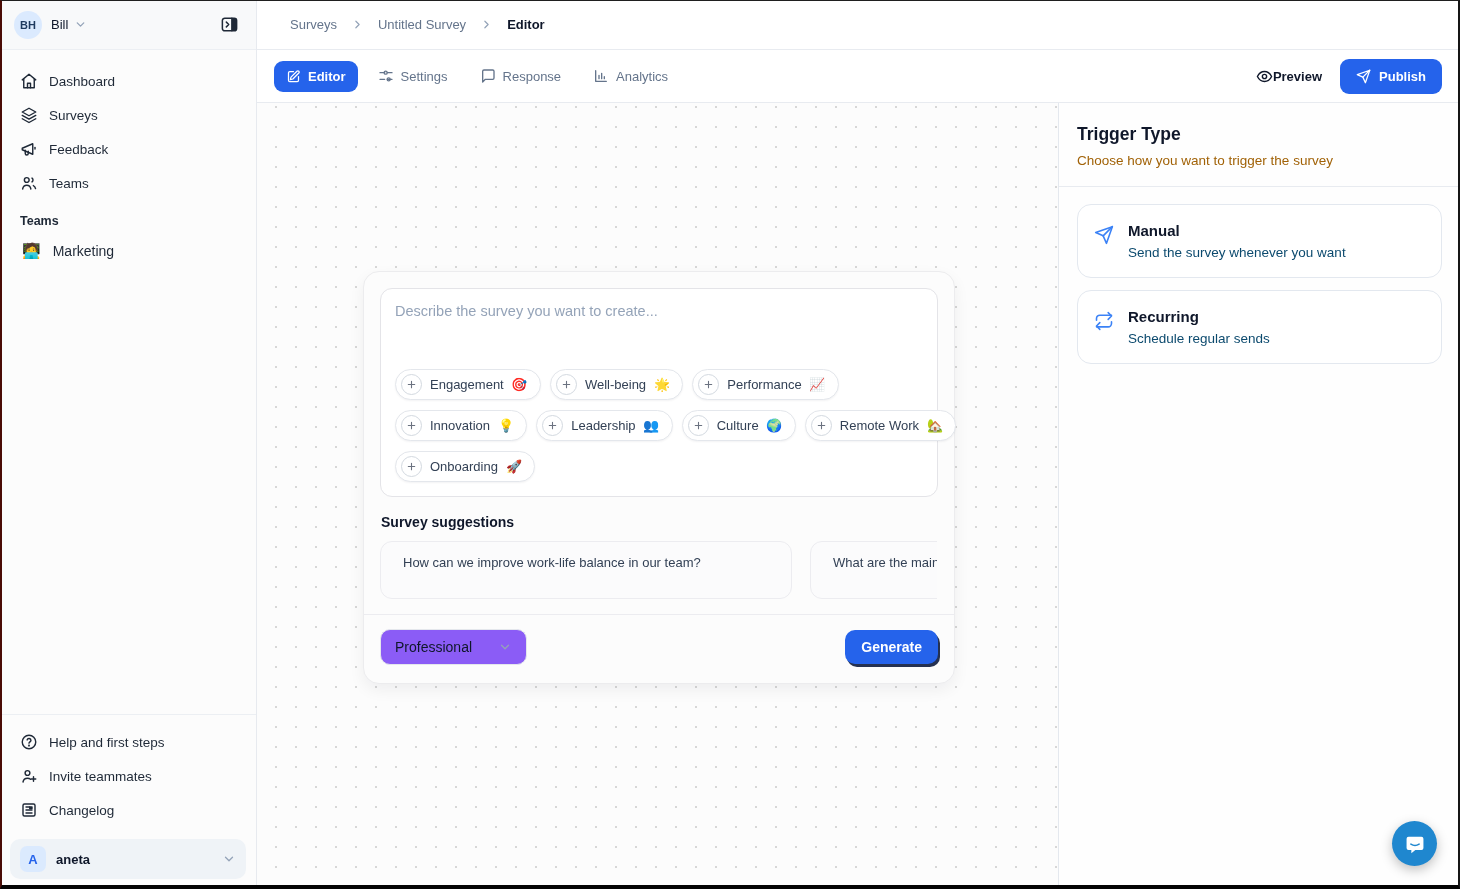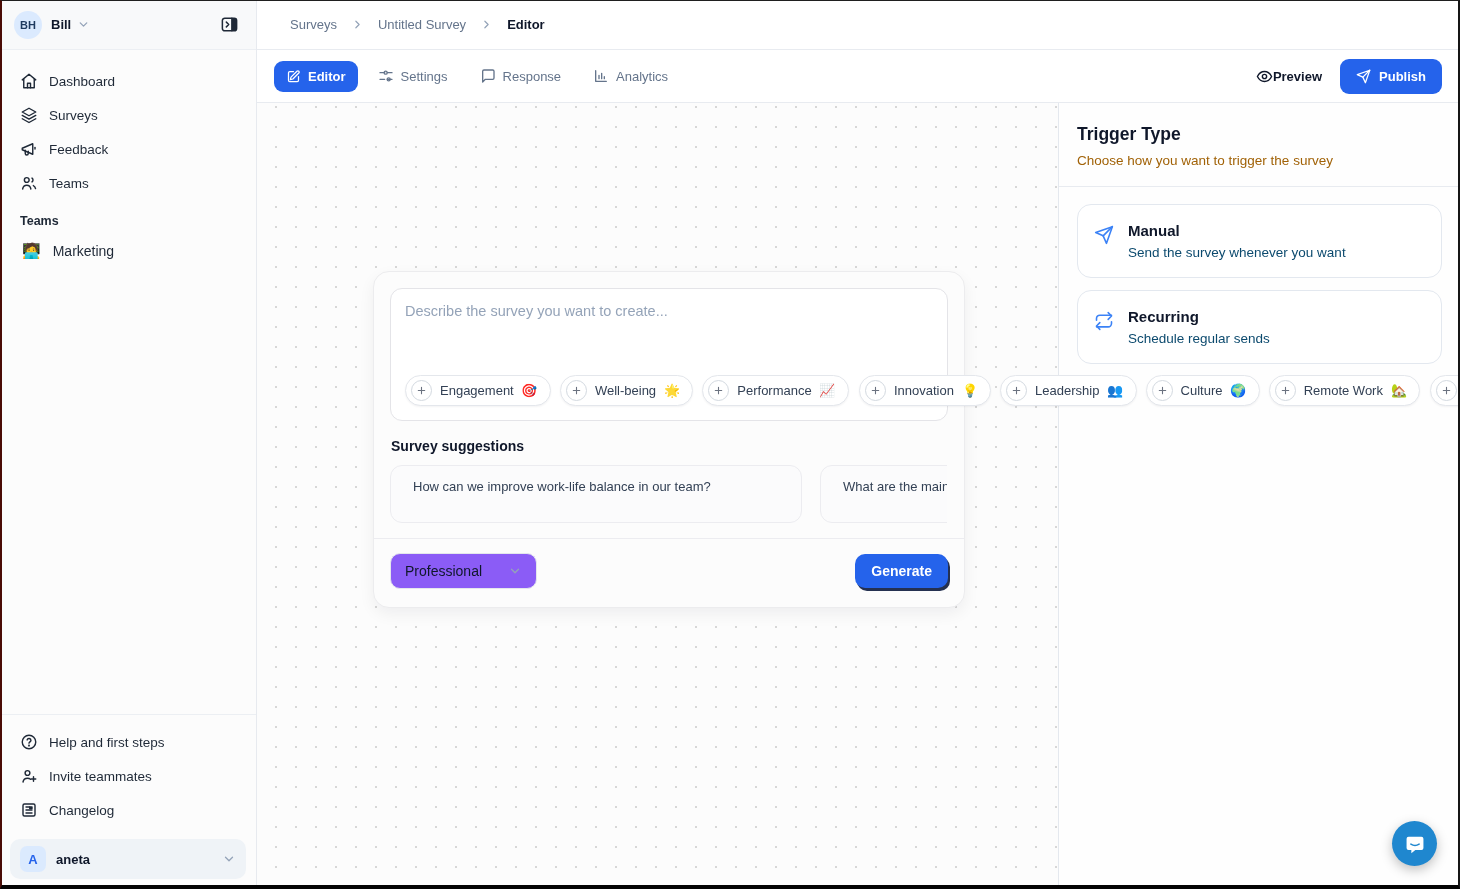--- a/index.html
+++ b/index.html
@@ -10,21 +10,21 @@
   .frame-edge { position:absolute; inset:0; pointer-events:none; z-index:60;
     border-left:2px solid #4a0c06; border-right:2px solid #151515;
     border-top:1px solid #1f1f1f; border-bottom:4px solid #030303; }
 
   .main-row { flex:1; display:flex; min-height:0; }
 
   
   .sidebar { width:257px; background:#fcfcfc; border-right:1px solid #e7eaef; display:flex; flex-direction:column; }
   .ws-row { height:50px; background:#f8f9fa; border-bottom:1px solid #eceff3; display:flex; align-items:center; padding:0 12px 0 14px; }
   .ws-avatar { width:28px; height:28px; border-radius:50%; background:#dbeafe; color:#1e3a5f; font-size:11px; font-weight:bold; display:flex; align-items:center; justify-content:center; }
-  .ws-name { font-size:13px; font-weight:bold; margin-left:9px; }
+  .ws-name { font-size:13px; font-weight:normal; margin-left:9px; }
   .ws-chev { margin-left:6px; color:#94a3b8; display:flex; }
   .ws-collapse { margin-left:auto; width:30px; height:30px; border-radius:8px; display:flex; align-items:center; justify-content:center; color:#1f2937; cursor:pointer; }
 
   .nav { padding:14px 12px 0 12px; }
   .nav-item { display:flex; align-items:center; gap:11px; padding:8px 8px; border-radius:8px; font-size:13.5px; color:#1f2937; cursor:pointer; }
   .nav-item .nicon { display:flex; color:#1f2937; }
   .nav-section { font-size:12.5px; font-weight:bold; color:#1f2937; padding:14px 8px 6px 8px; }
   .team-item { display:flex; align-items:center; gap:12px; padding:8px 10px; font-size:14px; color:#1f2937; cursor:pointer; }
   .team-emoji { font-size:15px; }
 
@@ -50,25 +50,25 @@
   .toolbar-right { margin-left:auto; display:flex; align-items:center; gap:18px; }
   .preview-btn { display:flex; align-items:center; gap:0; font-size:13px; color:#0f172a; font-weight:bold; cursor:pointer; }
   .publish-btn { display:flex; align-items:center; gap:8px; font-size:13px; font-weight:bold; color:#fff; background:#2563eb; border:none; border-radius:9px; padding:10px 16px; cursor:pointer; }
 
   .work { flex:1; display:flex; min-height:0; border-top:1px solid #e8ebf0; }
   .canvas { flex:1; position:relative; background:#fcfcfc;
     background-image:radial-gradient(circle, #d7d7d7 1.2px, transparent 1.3px);
     background-size:20px 20px; background-position:9px 14px; }
 
   
-  .composer-card { position:absolute; left:116px; top:168px; width:592px; background:#fcfcfc; border:1px solid #ececee; border-radius:16px; box-shadow:0 6px 16px rgba(15,23,42,.06); padding:16px; }
+  .composer-card { position:absolute; left:106px; top:168px; width:592px; background:#fcfcfc; border:1px solid #ececee; border-radius:16px; box-shadow:0 6px 16px rgba(15,23,42,.06); padding:16px; }
   .composer-box { background:#fff; border:1px solid #e4e4e8; border-radius:12px; padding:14px; }
   .composer-input { width:100%; height:62px; border:none; outline:none; resize:none; font-family:"Liberation Sans", sans-serif; font-size:14.5px; color:#0f172a; background:transparent; }
   .composer-input::placeholder { color:#94a3b8; }
-  .chip-rows { display:flex; flex-direction:row; gap:10px; margin-top:6px; }
+  .chip-rows { display:flex; flex-direction:column; gap:10px; margin-top:0; }
   .chip-row { display:flex; gap:9px; }
   .chip { display:flex; align-items:center; gap:8px; background:#fff; border:1px solid #e4e7ec; border-radius:999px; padding:4px 12px 4px 5px; font-size:13px; color:#334155; box-shadow:0 1px 2px rgba(15,23,42,.05); cursor:pointer; white-space:nowrap; }
   .chip-plus { width:21px; height:21px; border-radius:50%; border:1px solid #d3d9e0; color:#6b7280; display:flex; align-items:center; justify-content:center; background:#fff; }
   .chip-emoji { font-size:13px; }
 
   .sugg-title { font-size:14px; font-weight:bold; color:#0f172a; margin:17px 1px 11px 1px; }
   .sugg-row { display:flex; gap:18px; width:557px; overflow:hidden; }
   .sugg-card { flex:0 0 auto; background:#fbfbfc; border:1px solid #ececf0; border-radius:12px; padding:13px 22px; height:58px; font-size:13px; color:#334155; cursor:pointer; overflow:hidden; white-space:nowrap; }
   .sugg-card.c1 { width:412px; }
   .sugg-card.c2 { width:300px; }

